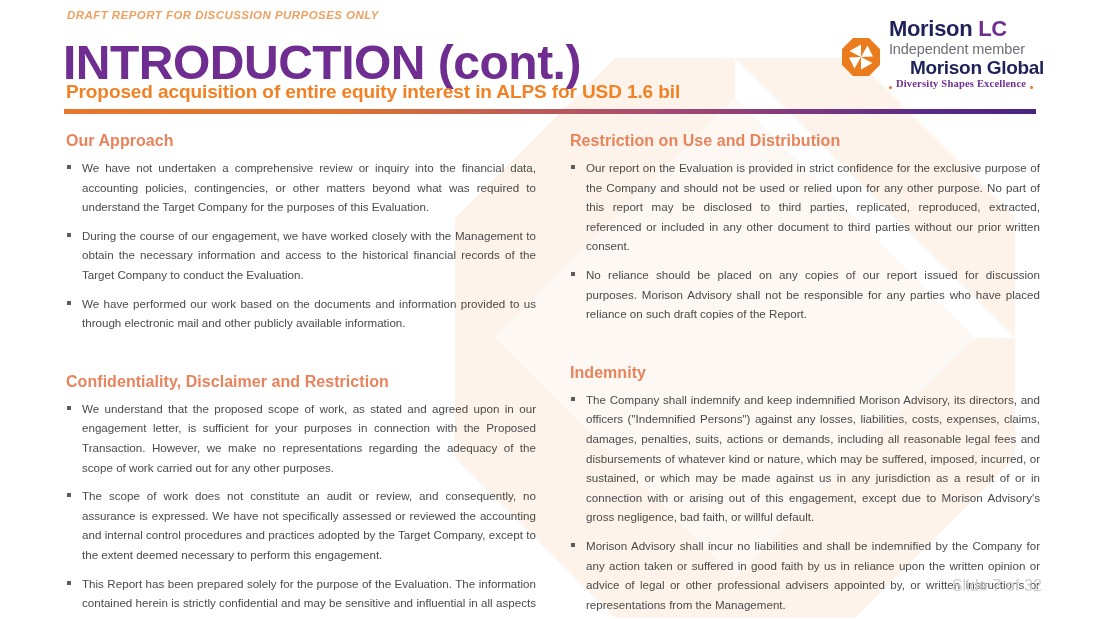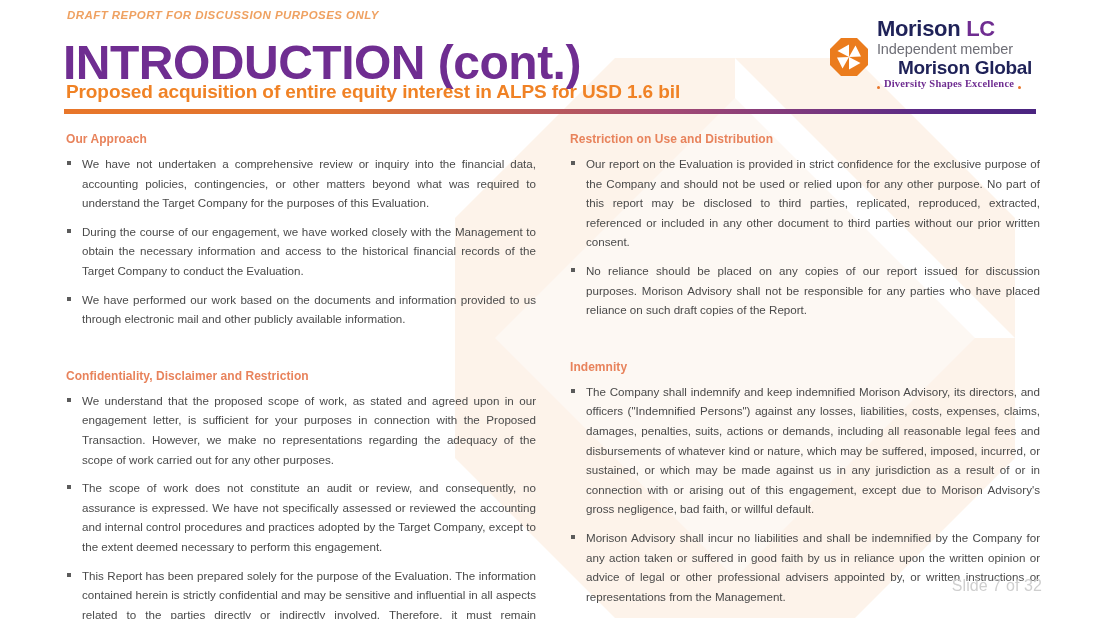--- a/index.html
+++ b/index.html
@@ -76,21 +76,21 @@
     left: 64px;
     top: 109px;
     width: 972px;
     height: 5px;
     background: linear-gradient(to right, #e8762a 0%, #e0742f 28%, #a44a73 62%, #5b2a86 88%, #4a2480 100%);
   }
 
   
   .logo-block {
     position: absolute;
-    right: 68px;
+    right: 56px;
     top: 18px;
     z-index: 3;
     display: flex;
     align-items: center;
     gap: 8px;
   }
   .logo-mark { width: 40px; height: 40px; flex: none; margin-top: 6px; }
   .logo-mark svg { display: block; width: 40px; height: 40px; }
   .logo-text { display: flex; flex-direction: column; align-items: flex-start; line-height: 1; }
   .logo-line1 {
@@ -141,21 +141,21 @@
     z-index: 2;
     display: flex;
     gap: 28px;
     padding: 0 60px;
     box-sizing: border-box;
   }
   .column { width: 480px; }
 
   .section { margin-bottom: 18px; }
   .section-heading {
-    font-size: 12px;
+    font-size: 16px;
     font-weight: bold;
     color: #e8835c;
     letter-spacing: 0.05px;
     margin: 0 0 8px 6px;
   }
   .bullets { margin: 0; padding: 0; list-style: none; }
   .bullet {
     position: relative;
     padding-left: 22px;
     margin-bottom: 9px;

